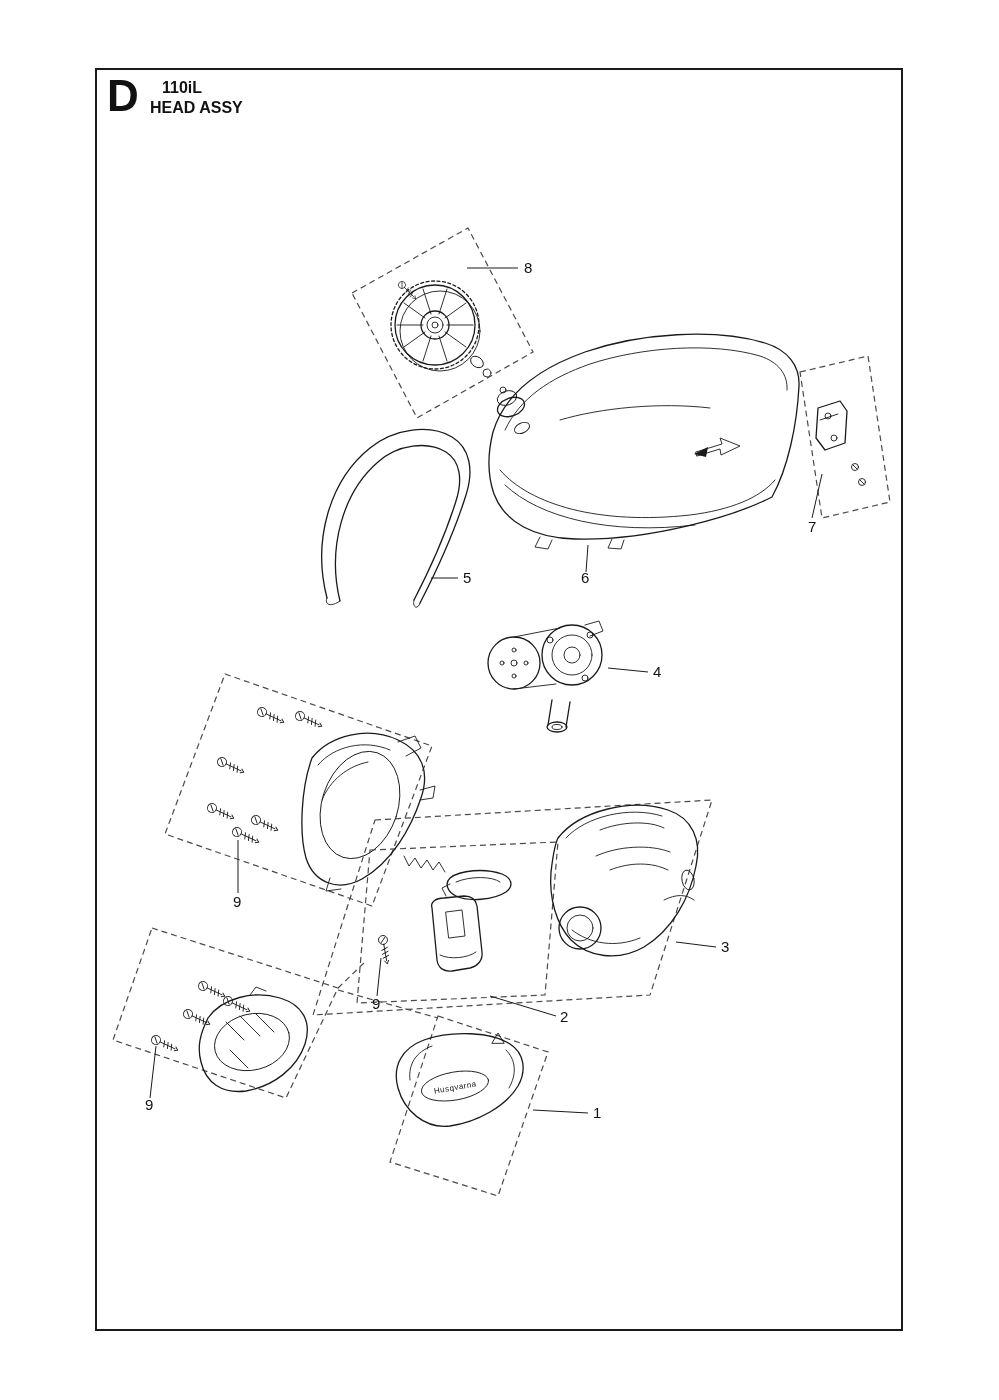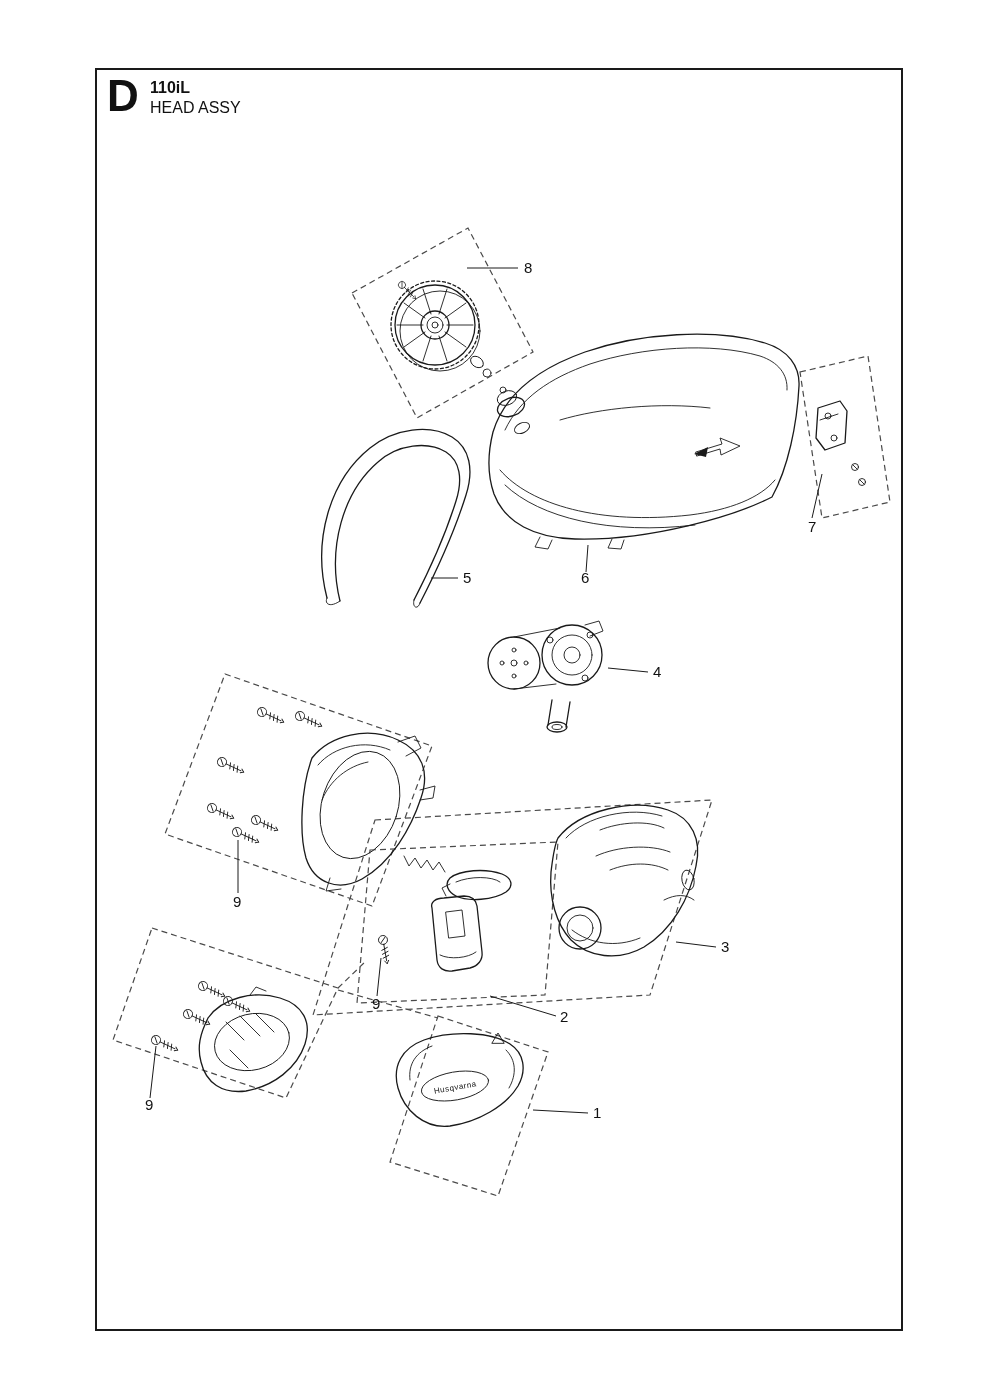--- a/index.html
+++ b/index.html
@@ -14,26 +14,26 @@
   .frame{
     position:absolute;left:95px;top:68px;width:808px;height:1263px;
     border:2px solid #1a1a1a;
     box-sizing:border-box;
   }
   .hdr-letter{
     position:absolute;left:107px;top:74px;
     font-size:44px;font-weight:700;line-height:1;
   }
   .hdr-model{
-    position:absolute;left:150px;top:80px;
+    position:absolute;left:162px;top:80px;
     font-size:16px;font-weight:700;line-height:1;
   }
   .hdr-sub{
     position:absolute;left:150px;top:100px;
-    font-size:16px;font-weight:400;line-height:1;
+    font-size:16px;font-weight:700;line-height:1;
   }
   svg.diagram{position:absolute;left:0;top:0;}
   .ln{fill:none;stroke:#1a1a1a;stroke-width:1.3;stroke-linecap:round;stroke-linejoin:round;}
   .thin{stroke-width:0.9;}
   .dash{fill:none;stroke:#4a4a4a;stroke-width:1.2;stroke-dasharray:6 4;}
   .lead{stroke:#1a1a1a;stroke-width:1;}
   text.callout{font-family:"Liberation Sans",sans-serif;font-size:15px;fill:#111;}
   text.brand{font-family:"Liberation Sans",sans-serif;font-size:8px;fill:#111;letter-spacing:0.5px;}
 </style>
 </head>

